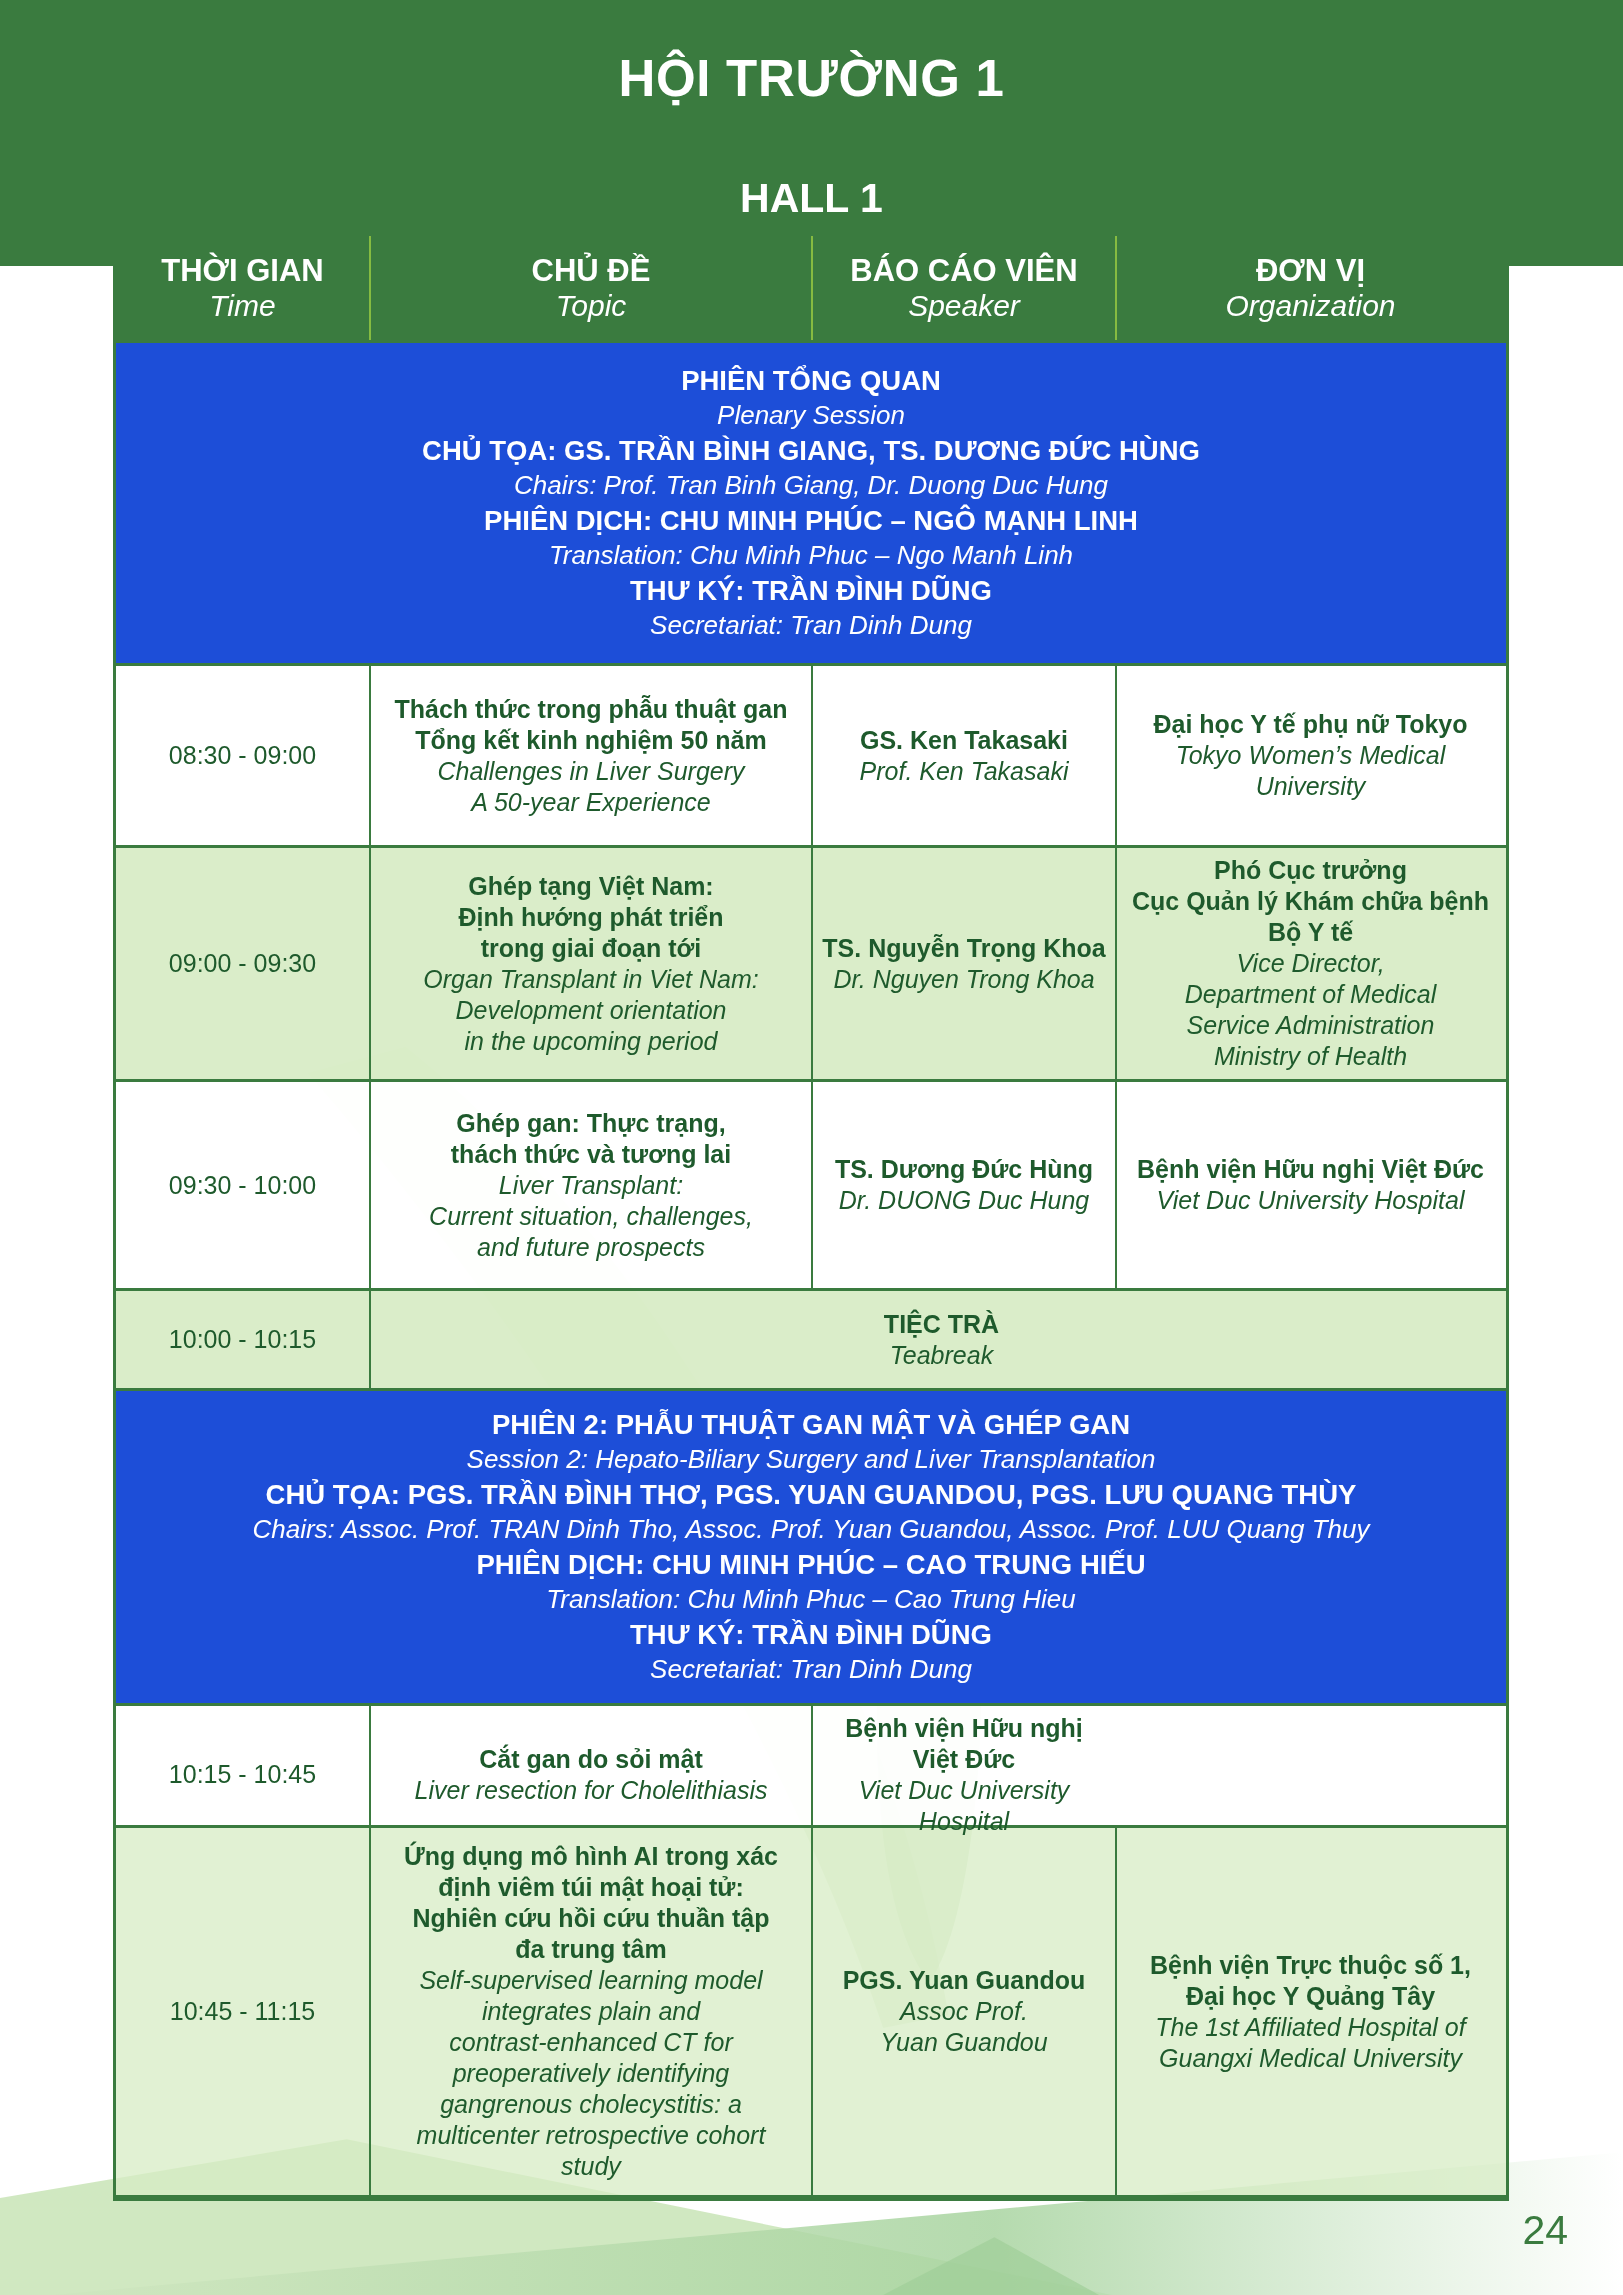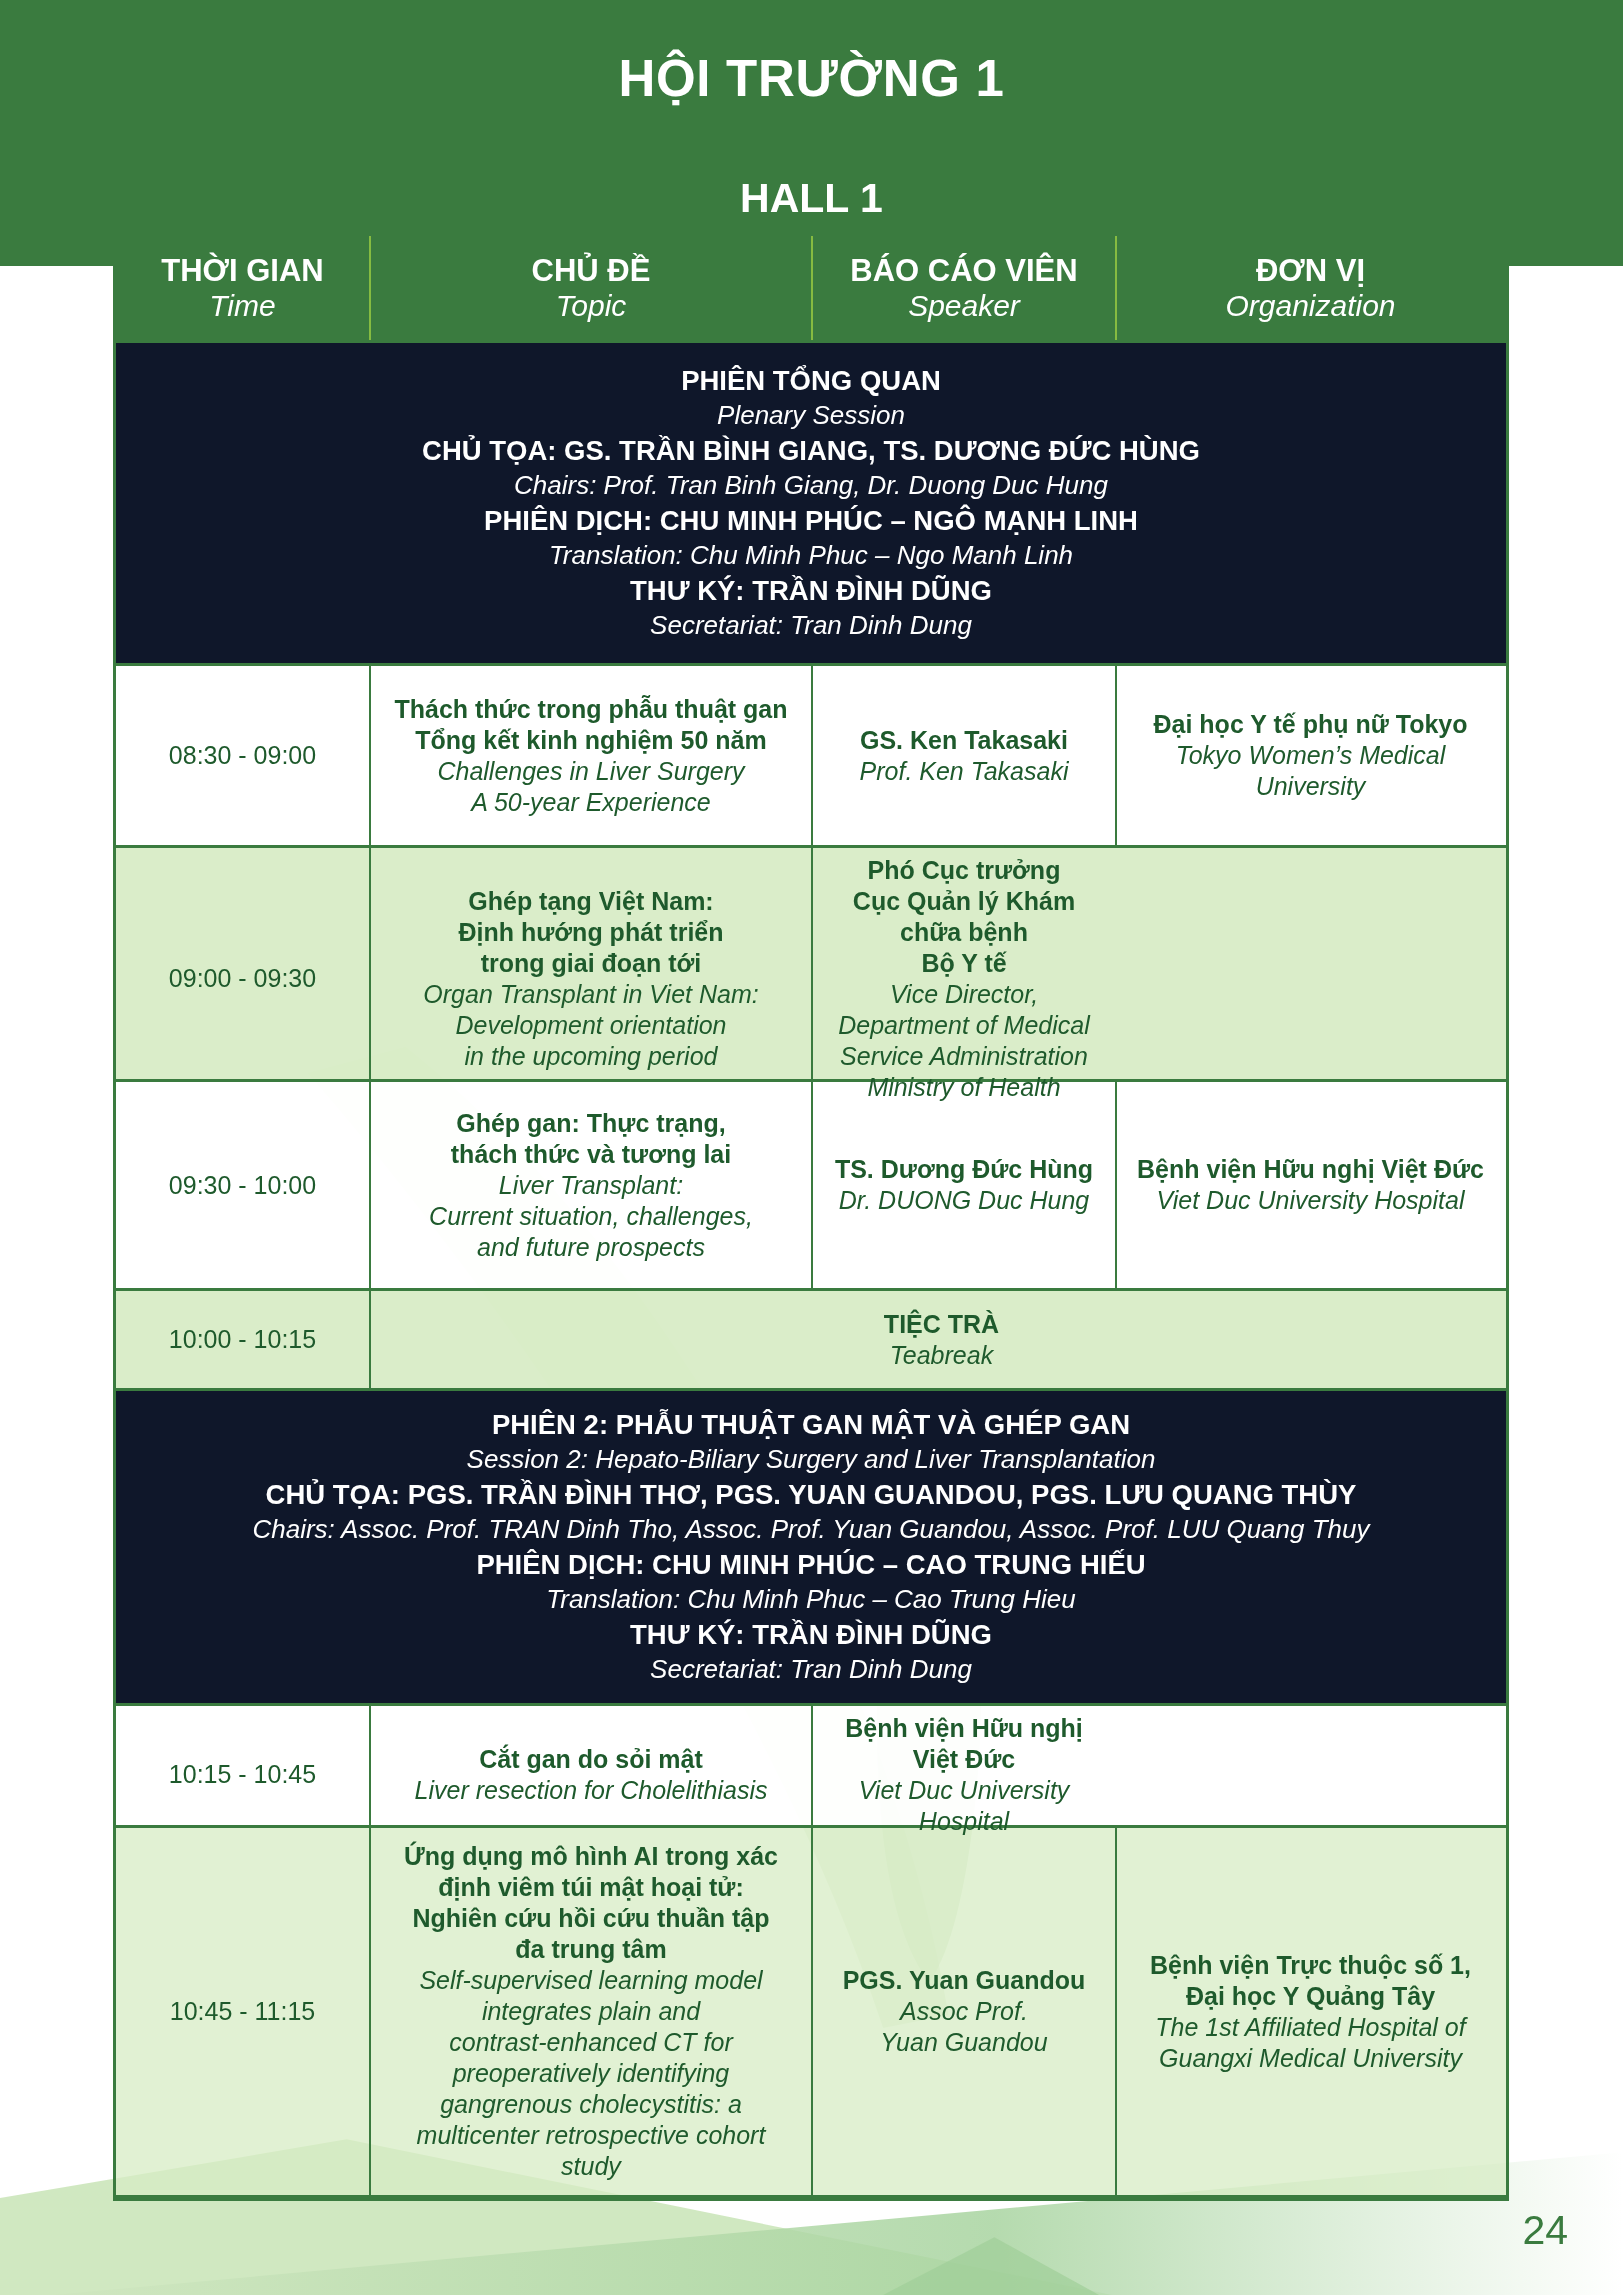--- a/index.html
+++ b/index.html
@@ -17,21 +17,21 @@
   .row { display: grid; grid-template-columns: 253px 442px 304px 389px; border-top: 3.9px solid #3a7b3f; }
   .row:first-child { border-top: none; }
   .row > div { border-left: 2.6px solid #3a7b3f; display: flex; flex-direction: column; align-items: center; justify-content: center; text-align: center; padding: 6.5px 9.2px; }
   .row > div:first-child { border-left: none; }
 
   .hdr { background: #3a7b3f; height: 104px; }
   .hdr > div { color: #fff; border-left-color: #86bb41 !important; }
   .hdr .vi { font-size: 31px; font-weight: bold; line-height: 35px; }
   .hdr .en { font-size: 30px; font-style: italic; line-height: 35px; }
 
-  .session { background: #0f172a; color: #fff; text-align: center; border-top: 3.9px solid #3a7b3f;
+  .session { background: #1d4ed8; color: #fff; text-align: center; border-top: 3.9px solid #3a7b3f;
              display: flex; flex-direction: column; align-items: center; justify-content: center; }
   .session .b { font-size: 27.5px; font-weight: bold; line-height: 35px; }
   .session .i { font-size: 26px; font-style: italic; line-height: 35px; }
 
   .white { background: rgba(255,255,255,0.92); }
   .light { background: rgba(215,236,196,0.92); }
 
   .time { font-size: 25px; color: #1e5a2c; }
   .b2 { font-size: 25px; font-weight: bold; line-height: 31px; color: #1e5a2c; }
   .i2 { font-size: 25px; font-style: italic; line-height: 31px; color: #1e5a2c; }
@@ -123,20 +123,24 @@
       </div>
     <div>
       <span class="b2">Ghép tạng Việt Nam:</span>
       <span class="b2">Định hướng phát triển</span>
       <span class="b2">trong giai đoạn tới</span>
       <span class="i2">Organ Transplant in Viet Nam:</span>
       <span class="i2">Development orientation</span>
       <span class="i2">in the upcoming period</span>
     </div>
     <div>
+      <span class="b2">TS. Nguyễn Trọng Khoa</span>
+      <span class="i2">Dr. Nguyen Trong Khoa</span>
+    </div>
+    <div>
       <span class="b2">Phó Cục trưởng</span>
       <span class="b2">Cục Quản lý Khám chữa bệnh</span>
       <span class="b2">Bộ Y tế</span>
       <span class="i2">Vice Director,</span>
       <span class="i2">Department of Medical</span>
       <span class="i2">Service Administration</span>
       <span class="i2">Ministry of Health</span>
     </div>
   </div>
 

